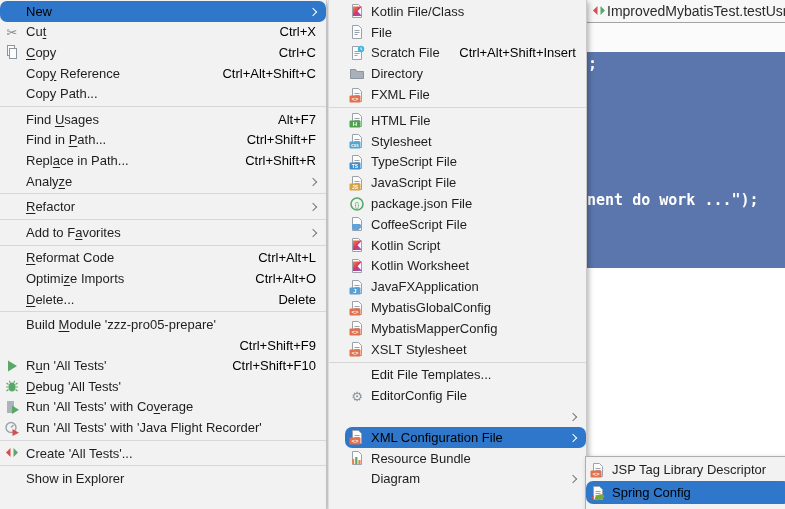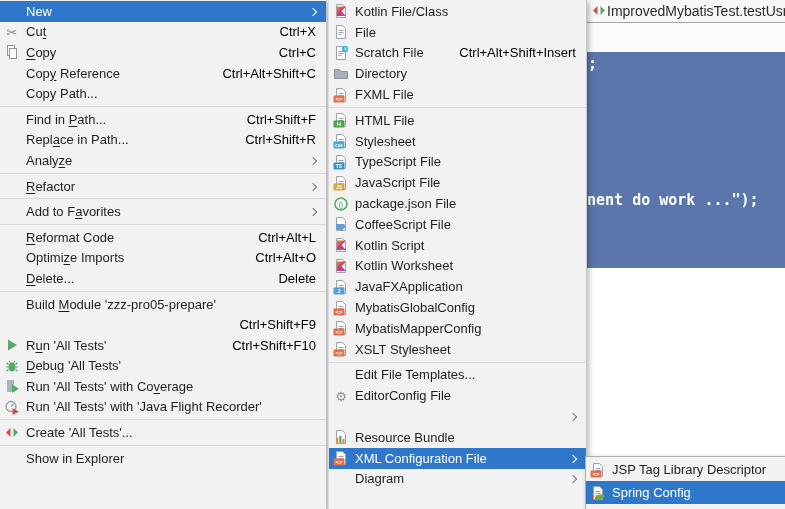--- a/index.html
+++ b/index.html
@@ -29,34 +29,34 @@
   .menu{
     position:absolute;top:0;background:var(--menubg);
     box-shadow:2px 2px 5px rgba(0,0,0,.28);
     padding-top:1px;box-sizing:border-box;overflow:hidden;
   }
   .menu-left{left:0;width:327px;height:509px;z-index:3;border-right:1px solid #c9c9c9;}
   .menu-mid{left:328px;width:259px;height:509px;z-index:4;border-left:1px solid #dcdcdc;border-right:1px solid #c9c9c9;}
   .menu-popup{left:585px;top:456px;width:206px;height:60px;z-index:5;border:1px solid #aeaeae;}
   .mi{display:flex;align-items:center;padding:0 10px 0 0;}
   .menu-left .mi{height:20.6px;}
-  .menu-mid .mi{height:20.8px;}
+  .menu-mid .mi{height:20.8px;margin-left:16px;}
   .menu-popup .mi{height:23px;}
   .mi .icon{flex:none;margin:0 6px 0 4px;}
   .mi .label{white-space:nowrap;}
   .mi .flex{flex:1;}
   .mi .shortcut{white-space:nowrap;color:#000000;margin-left:18px;}
   .mi u{text-decoration:underline;text-underline-offset:1.5px;text-decoration-thickness:1px;}
   .mi .arrow{flex:none;width:9px;margin-left:6px;display:flex;justify-content:flex-end;color:#777;}
   .mi .arrow::before{
     content:"";display:block;width:5px;height:5px;margin-top:1px;
     border-top:1.5px solid currentColor;border-right:1.5px solid currentColor;
     transform:rotate(45deg);
   }
-  .mi.hl{background:var(--hl);color:#ffffff;}
+  .mi.hl{background:var(--hl);color:#000000;border-radius:7px;}
   .mi.hl .shortcut,.mi.hl .arrow{color:#ffffff;}
   .sep{height:1px;background:#d7d7d7;margin:2px 0;}
   .icon{width:16px;height:16px;display:inline-block;position:relative;}
   .icon svg{display:block;}
 </style>
 </head>
 <body>
 
 <div id="screen" style="--hl: #2e77cb; --menubg: #f2f2f2; --selblue: #5b76ad;">
 
@@ -122,20 +122,26 @@
         <span class="shortcut">Ctrl+Alt+Shift+C</span>
       </div>
       <div class="mi">
         <span class="icon"></span>
         <span class="label">Copy Path...</span>
         <span class="flex"></span>
       </div>
       <div class="sep"></div>
       <div class="mi">
         <span class="icon"></span>
+        <span class="label">Find <u>U</u>sages</span>
+        <span class="flex"></span>
+        <span class="shortcut">Alt+F7</span>
+      </div>
+      <div class="mi">
+        <span class="icon"></span>
         <span class="label">Find in <u>P</u>ath...</span>
         <span class="flex"></span>
         <span class="shortcut">Ctrl+Shift+F</span>
       </div>
       <div class="mi">
         <span class="icon"></span>
         <span class="label">Repl<u>a</u>ce in Path...</span>
         <span class="flex"></span>
         <span class="shortcut">Ctrl+Shift+R</span>
       </div>
@@ -455,63 +461,63 @@
           </svg>
         </span>
         <span class="label">EditorConfig File</span>
         <span class="flex"></span>
       </div>
       <div class="mi">
         <span class="icon"></span>
         <span class="flex"></span>
         <span class="arrow"></span>
       </div>
+      <div class="mi hl">
+        <span class="icon">
+          <svg width="16" height="16" viewBox="0 0 16 16">
+            <path d="M3.5,1.5 h6 l3,3 v10 h-9 z" fill="#fcfcfc" stroke="#9aa2ab"></path>
+            <path d="M5.5,6.5h5M5.5,8.5h5M5.5,10.5h3" stroke="#9aa2ab" fill="none"></path>
+            <rect x="0.5" y="8.5" width="11" height="7" rx="1" fill="#e2704c"></rect>
+            <text x="6" y="14" font-size="6" font-weight="bold" fill="#fff" text-anchor="middle" font-family="Liberation Sans,sans-serif">&lt;&gt;</text>
+          </svg>
+        </span>
+        <span class="label">XML Configuration File</span>
+        <span class="flex"></span>
+        <span class="arrow"></span>
+      </div>
       <div class="mi">
         <span class="icon">
           <svg width="16" height="16" viewBox="0 0 16 16">
             <path d="M3.5,1.5 h6 l3,3 v10 h-9 z" fill="#fcfcfc" stroke="#9aa2ab"></path>
             <rect x="3" y="9" width="2.2" height="5" fill="#e8854c"></rect>
             <rect x="6.2" y="7" width="2.2" height="7" fill="#59a869"></rect>
             <rect x="9.4" y="10" width="2.2" height="4" fill="#e8854c"></rect>
           </svg>
         </span>
         <span class="label">Resource Bundle</span>
         <span class="flex"></span>
       </div>
-      <div class="mi hl">
+      <div class="mi">
+        <span class="icon"></span>
+        <span class="label">Diagram</span>
+        <span class="flex"></span>
+        <span class="arrow"></span>
+      </div>
+    </div>
+
+  <div class="menu menu-popup" id="menu-popup">
+      <div class="mi">
         <span class="icon">
           <svg width="16" height="16" viewBox="0 0 16 16">
             <path d="M3.5,1.5 h6 l3,3 v10 h-9 z" fill="#fcfcfc" stroke="#9aa2ab"></path>
             <path d="M5.5,6.5h5M5.5,8.5h5M5.5,10.5h3" stroke="#9aa2ab" fill="none"></path>
             <rect x="0.5" y="8.5" width="11" height="7" rx="1" fill="#e2704c"></rect>
             <text x="6" y="14" font-size="6" font-weight="bold" fill="#fff" text-anchor="middle" font-family="Liberation Sans,sans-serif">&lt;&gt;</text>
           </svg>
         </span>
-        <span class="label">XML Configuration File</span>
-        <span class="flex"></span>
-        <span class="arrow"></span>
-      </div>
-      <div class="mi">
-        <span class="icon"></span>
-        <span class="label">Diagram</span>
-        <span class="flex"></span>
-        <span class="arrow"></span>
-      </div>
-    </div>
-
-  <div class="menu menu-popup" id="menu-popup">
-      <div class="mi">
-        <span class="icon">
-          <svg width="16" height="16" viewBox="0 0 16 16">
-            <path d="M3.5,1.5 h6 l3,3 v10 h-9 z" fill="#fcfcfc" stroke="#9aa2ab"></path>
-            <path d="M5.5,6.5h5M5.5,8.5h5M5.5,10.5h3" stroke="#9aa2ab" fill="none"></path>
-            <rect x="0.5" y="8.5" width="11" height="7" rx="1" fill="#e2704c"></rect>
-            <text x="6" y="14" font-size="6" font-weight="bold" fill="#fff" text-anchor="middle" font-family="Liberation Sans,sans-serif">&lt;&gt;</text>
-          </svg>
-        </span>
         <span class="label">JSP Tag Library Descriptor</span>
         <span class="flex"></span>
       </div>
       <div class="mi hl">
         <span class="icon">
           <svg width="16" height="16" viewBox="0 0 16 16">
             <path d="M3.5,1.5 h6 l3,3 v10 h-9 z" fill="#fcfcfc" stroke="#9aa2ab"></path>
             <path d="M5.5,6.5h5M5.5,8.5h5M5.5,10.5h3" stroke="#9aa2ab" fill="none"></path>
             <text x="0.5" y="14.5" font-size="6.5" font-weight="bold" fill="#d24a43" font-family="Liberation Sans,sans-serif">&lt;</text>
             <ellipse cx="9.5" cy="12.3" rx="4.8" ry="2.7" fill="#77a83c" transform="rotate(-18 9.5 12.3)"></ellipse>

